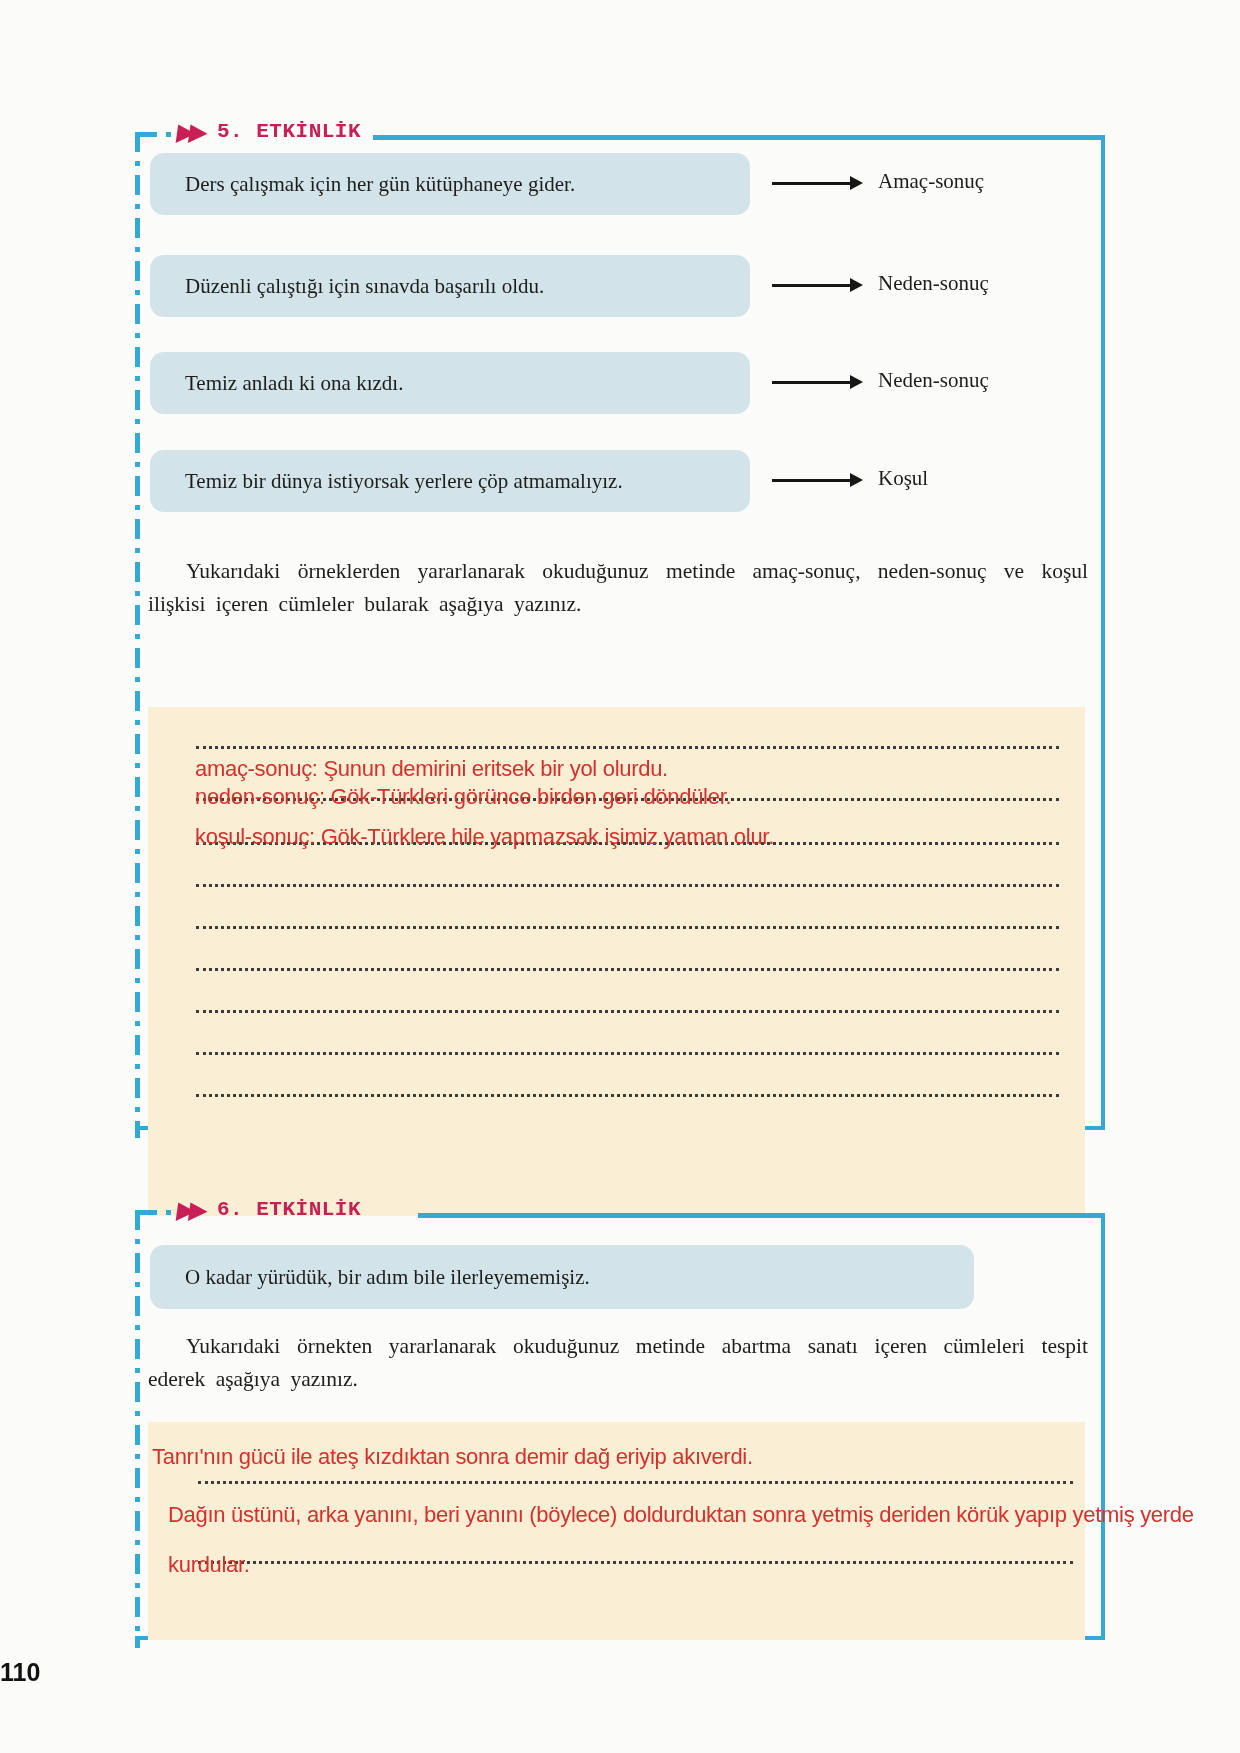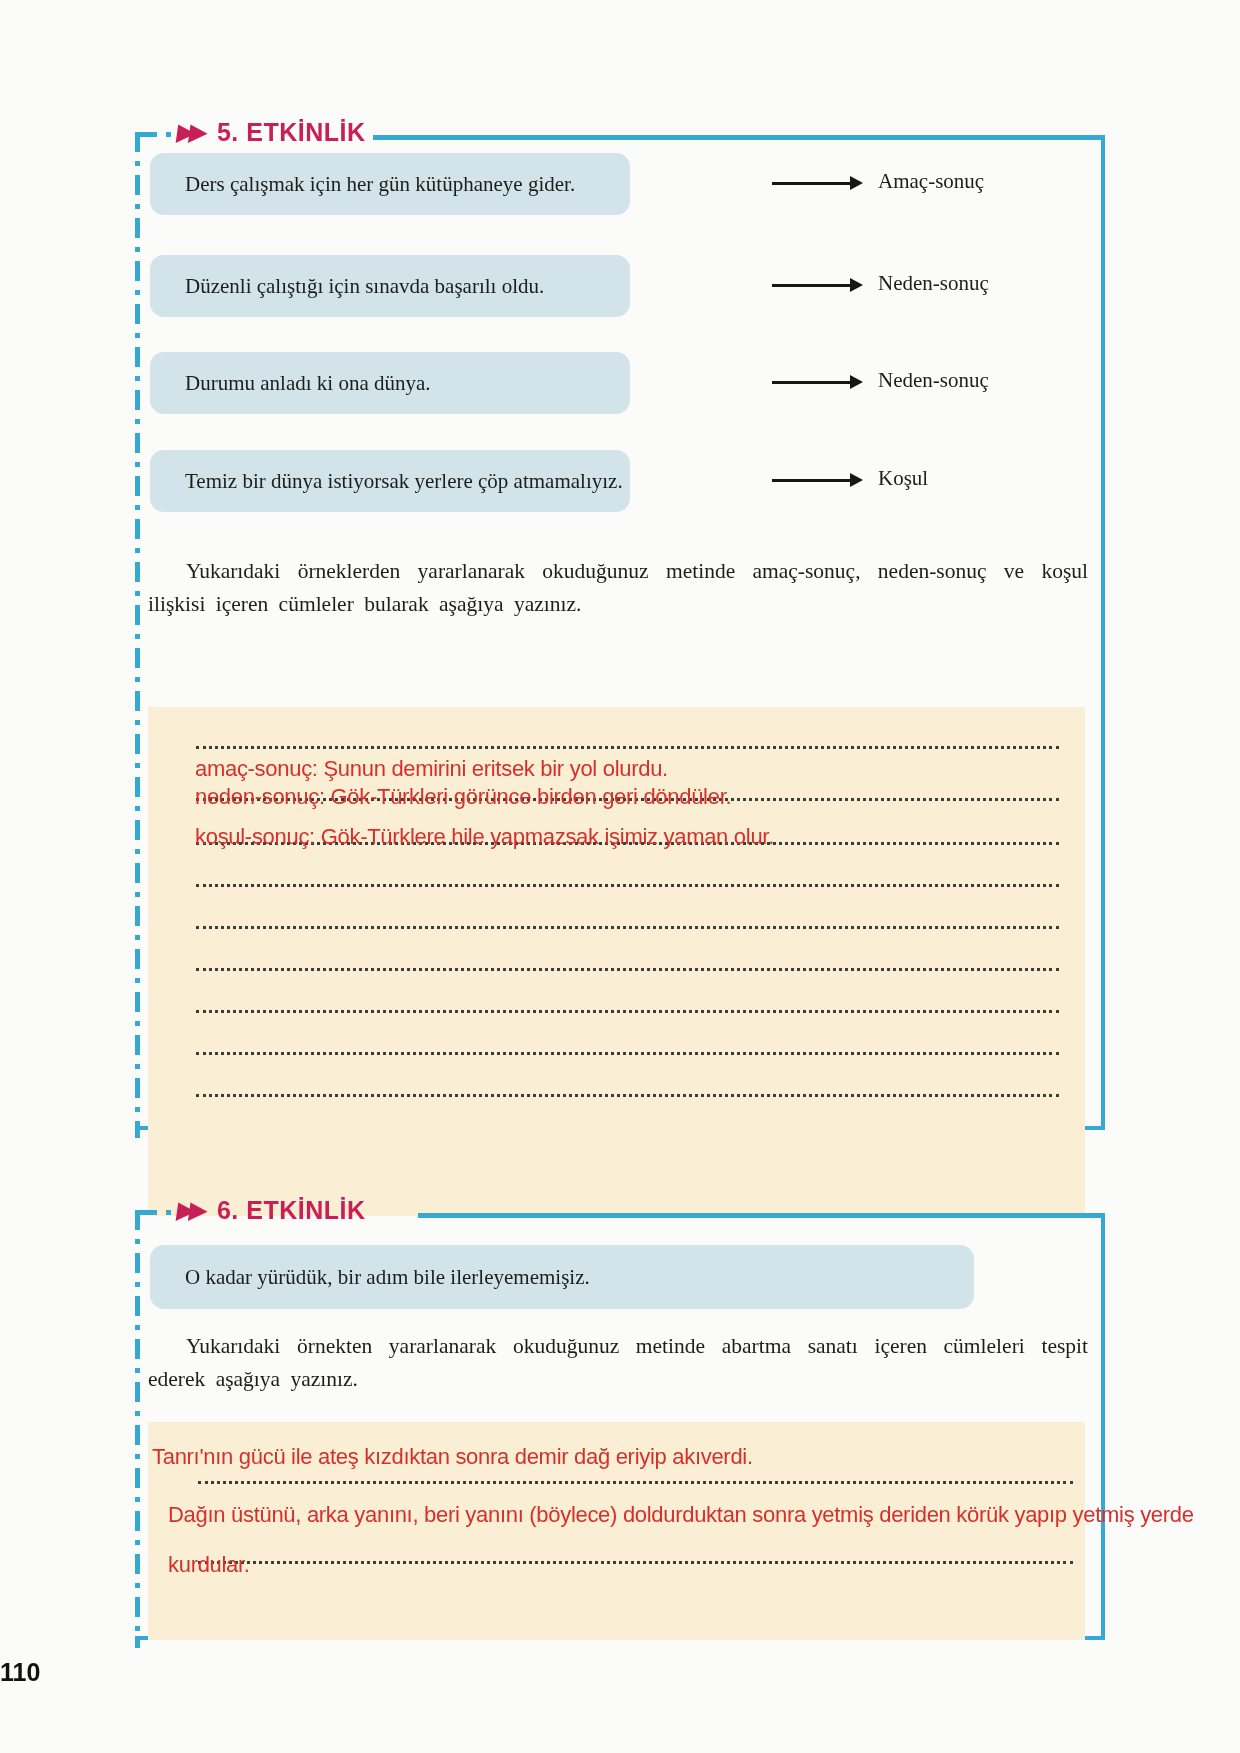--- a/index.html
+++ b/index.html
@@ -21,25 +21,25 @@
     background:repeating-linear-gradient(to bottom,var(--cyan) 0 20px,transparent 20px 29px,var(--cyan) 29px 34px,transparent 34px 43px);}
   .frame .corner-h{position:absolute;left:0;top:-3px;width:22px;height:5px;background:var(--cyan);}
   .frame .corner-dot{position:absolute;left:31px;top:-3px;width:5px;height:5px;background:var(--cyan);}
   .frame .bottom-mask{position:absolute;left:-1px;bottom:-4px;width:68px;height:4px;background:#fbfbf9;}
   .frame .bottom-mask::before{content:'';position:absolute;left:1px;top:0;width:24px;height:4px;background:var(--cyan);}
   .frame .bottom-mask::after{content:'';position:absolute;left:37px;top:0;width:6px;height:4px;background:var(--cyan);}
 
   .act-title{position:absolute;top:-18px;left:42px;display:flex;align-items:center;gap:9px;height:30px;}
   .act-title .marker{color:var(--pink);font-family:"Liberation Sans",sans-serif;font-size:24px;
     letter-spacing:-6px;transform:skewX(-8deg);padding-right:6px;line-height:1;}
-  .act-title h2{font-family:Liberation Sans, sans-serif;font-weight:bold;font-size:25px;color:var(--pink);letter-spacing:.5px;line-height:30px;white-space:nowrap;}
+  .act-title h2{font-family:Liberation Mono, monospace;font-weight:bold;font-size:21px;color:var(--pink);letter-spacing:.5px;line-height:30px;white-space:nowrap;}
 
   
   .ex-row{position:absolute;left:15px;height:62px;width:940px;}
-  .sent-box{display:flex;align-items:center;width:480px;height:62px;background:var(--boxblue);
+  .sent-box{display:flex;align-items:center;width:600px;height:62px;background:var(--boxblue);
     border-radius:14px;padding-left:35px;font-size:21px;color:var(--ink);}
   .arrow{position:absolute;left:622px;top:29px;width:78px;height:3px;background:#161616;}
   .arrow::after{content:'';position:absolute;right:-13px;top:-6px;width:0;height:0;
     border-left:13px solid #161616;border-top:7px solid transparent;border-bottom:7px solid transparent;}
   .rel-label{position:absolute;left:728px;top:16px;font-size:21px;color:var(--ink);white-space:nowrap;}
 
   
   .instruction{position:absolute;left:13px;width:940px;font-size:21.5px;line-height:33px;
     color:var(--ink);text-align:justify;text-indent:38px;word-spacing:5px;}
 
@@ -75,21 +75,21 @@
       <div class="sent-box">Ders çalışmak için her gün kütüphaneye gider.</div>
       <div class="arrow"></div>
       <span class="rel-label">Amaç-sonuç</span>
     </div>
     <div class="ex-row" style="top:120px;">
       <div class="sent-box">Düzenli çalıştığı için sınavda başarılı oldu.</div>
       <div class="arrow"></div>
       <span class="rel-label">Neden-sonuç</span>
     </div>
     <div class="ex-row" style="top:217px;">
-      <div class="sent-box">Durumu anladı ki ona dünya.</div>
+      <div class="sent-box">Temiz anladı ki ona kızdı.</div>
       <div class="arrow"></div>
       <span class="rel-label">Neden-sonuç</span>
     </div>
     <div class="ex-row" style="top:315px;">
       <div class="sent-box">Temiz bir dünya istiyorsak yerlere çöp atmamalıyız.</div>
       <div class="arrow"></div>
       <span class="rel-label">Koşul</span>
     </div>
 
     <p class="instruction" style="top:420px;">Yukarıdaki örneklerden yararlanarak okuduğunuz metinde amaç-sonuç, neden-sonuç ve koşul ilişkisi içeren cümleler bularak aşağıya yazınız.</p>

